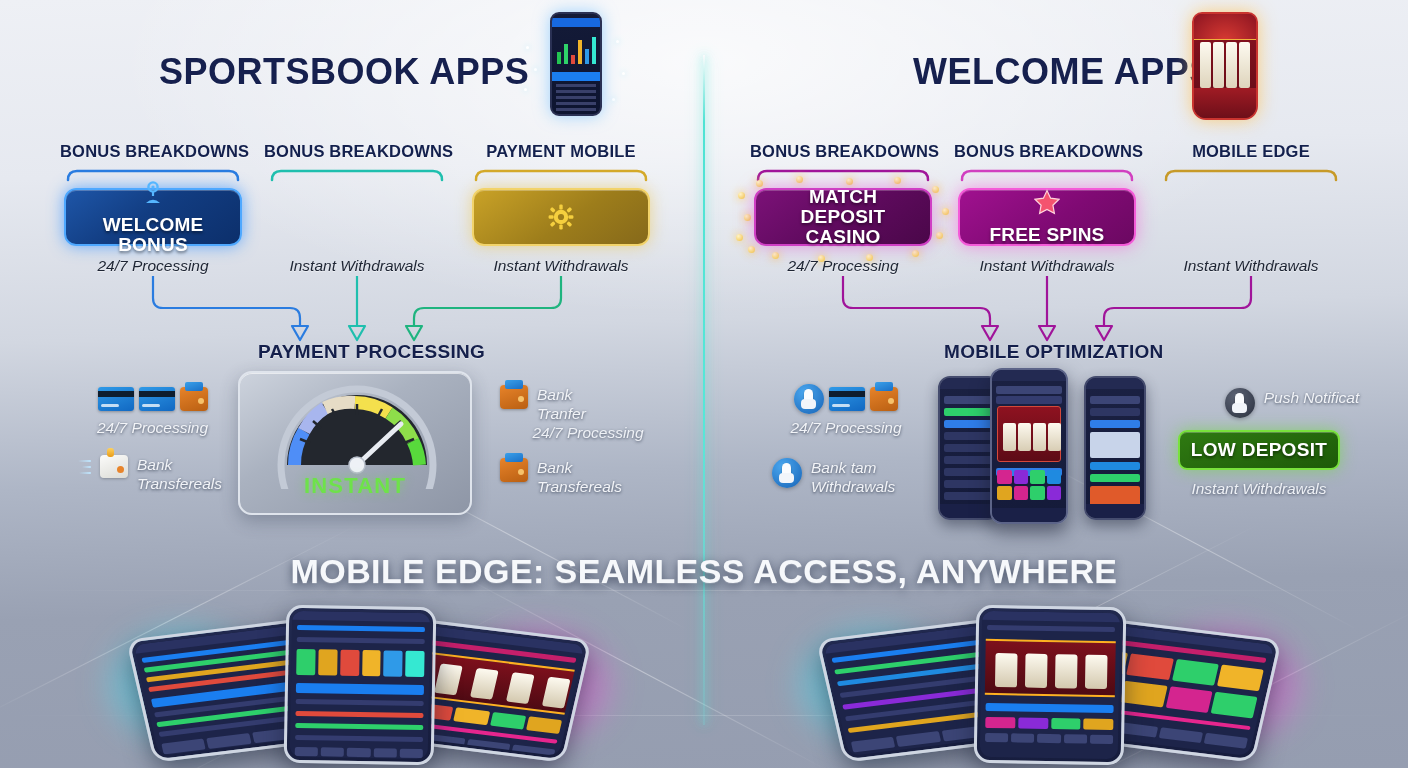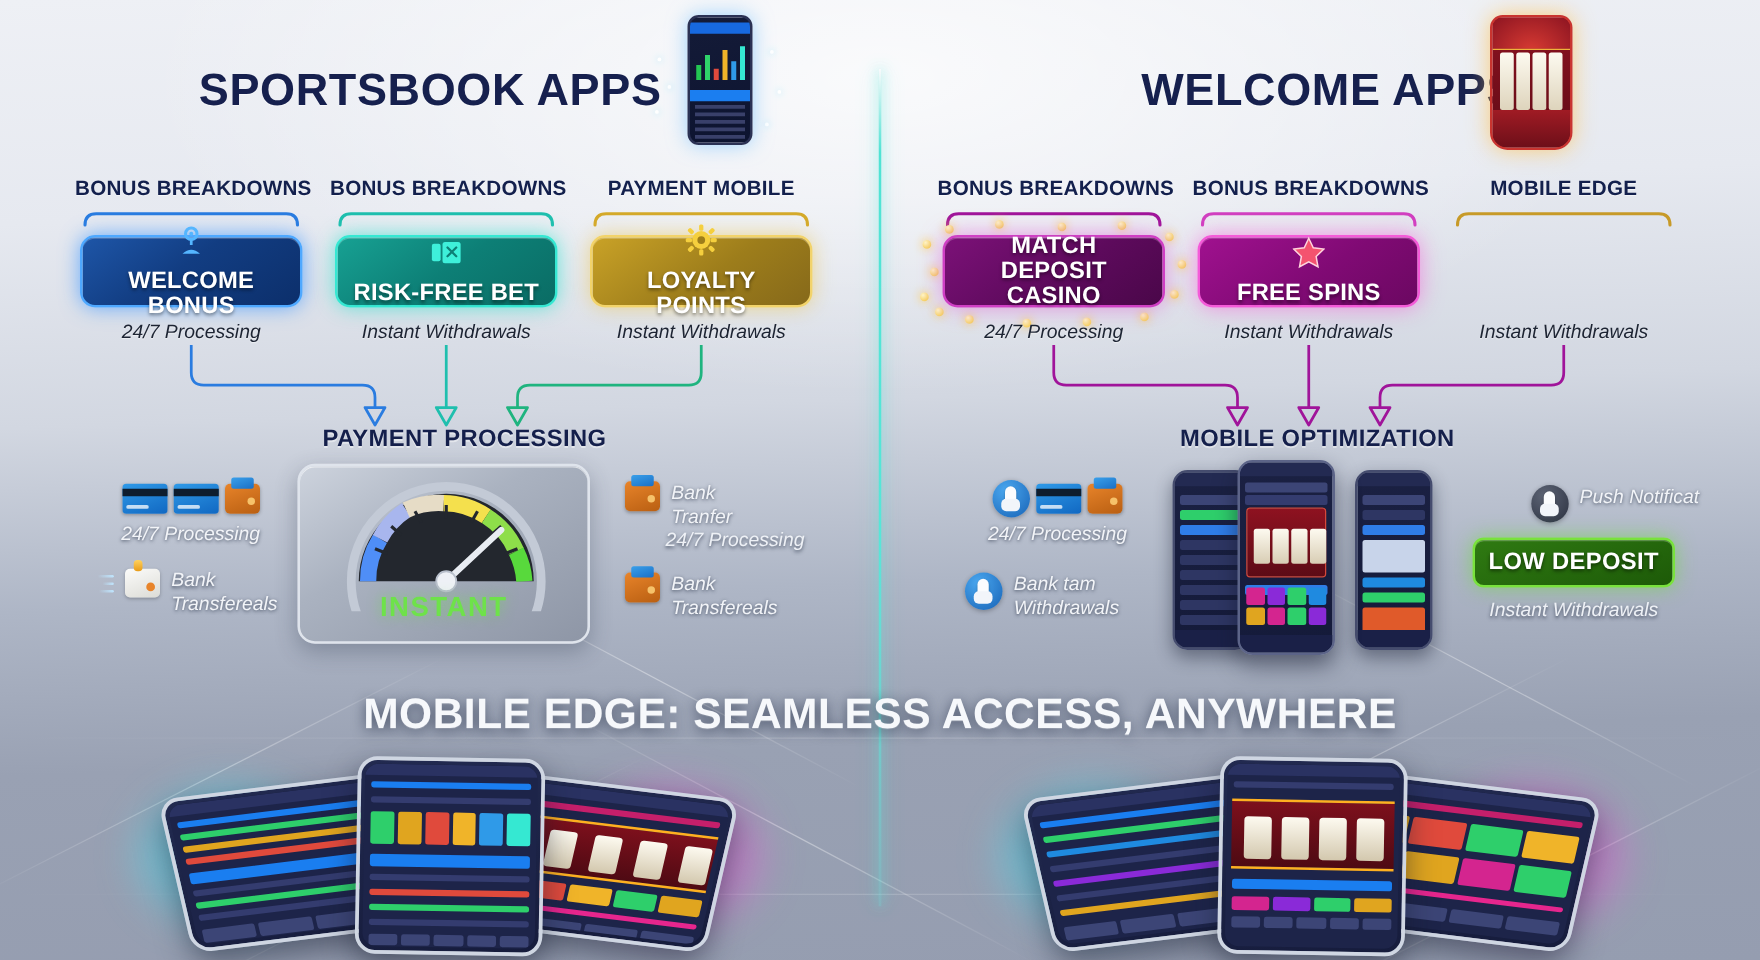--- a/index.html
+++ b/index.html
@@ -351,48 +351,37 @@
     <span class="cicon">
       <svg width="26" height="26" viewBox="0 0 26 26">
           <circle cx="13" cy="8" r="4.6" fill="none" stroke="#55b6ff" stroke-width="2.4"></circle>
           <circle cx="13" cy="8" r="1.6" fill="#55b6ff"></circle>
           <path d="M13 12.4 L13 17" stroke="#55b6ff" stroke-width="2.2"></path>
           <path d="M6 24 Q13 17.5 20 24 Z" fill="#55b6ff"></path>
         </svg>
     </span>
     <span class="ctext">WELCOME BONUS</span>
   </div>
-  <div class="card" id="card-risk">
-    <span class="cicon">
-      <svg width="26" height="26" viewBox="0 0 26 26">
-          <rect x="1.5" y="6" width="7" height="14" rx="1.6" fill="#3ef0da"></rect>
-          <rect x="10" y="4.5" width="14.5" height="17" rx="2" fill="#3ef0da"></rect>
-          <path d="M14 9 L21 16 M14 16 L21 9" stroke="#0d7f76" stroke-width="1.8" stroke-linecap="round"></path>
-        </svg>
-    </span>
-    <span class="ctext">RISK-FREE BET</span>
-  </div>
   <div class="card" id="card-loyalty">
     <span class="cicon">
       <svg width="26" height="26" viewBox="0 0 26 26">
           <g fill="#f5cf3e">
             <circle cx="13" cy="13" r="7.2"></circle>
             <rect x="11.3" y="0.6" width="3.4" height="5" rx="1.2"></rect>
             <rect x="11.3" y="20.4" width="3.4" height="5" rx="1.2"></rect>
             <rect x="0.6" y="11.3" width="5" height="3.4" rx="1.2"></rect>
             <rect x="20.4" y="11.3" width="5" height="3.4" rx="1.2"></rect>
             <rect x="3" y="3.4" width="3.4" height="5" rx="1.2" transform="rotate(-45 4.7 5.9)"></rect>
             <rect x="19.6" y="3.4" width="3.4" height="5" rx="1.2" transform="rotate(45 21.3 5.9)"></rect>
             <rect x="3" y="17.6" width="3.4" height="5" rx="1.2" transform="rotate(45 4.7 20.1)"></rect>
             <rect x="19.6" y="17.6" width="3.4" height="5" rx="1.2" transform="rotate(-45 21.3 20.1)"></rect>
           </g>
           <circle cx="13" cy="13" r="3.1" fill="#9d7d1b"></circle>
         </svg>
     </span>
-    <span class="ctext">LOYALTY POINTS</span>
   </div>
 
   <div class="lights">
     <b style="left:2px;top:16px;"></b>
       <b style="left:8px;top:38px;"></b>
       <b style="left:0px;top:58px;"></b>
     <b style="left:20px;top:4px;"></b>
       <b style="left:60px;top:0px;"></b>
       <b style="left:110px;top:2px;"></b>
     <b style="left:158px;top:1px;"></b>

